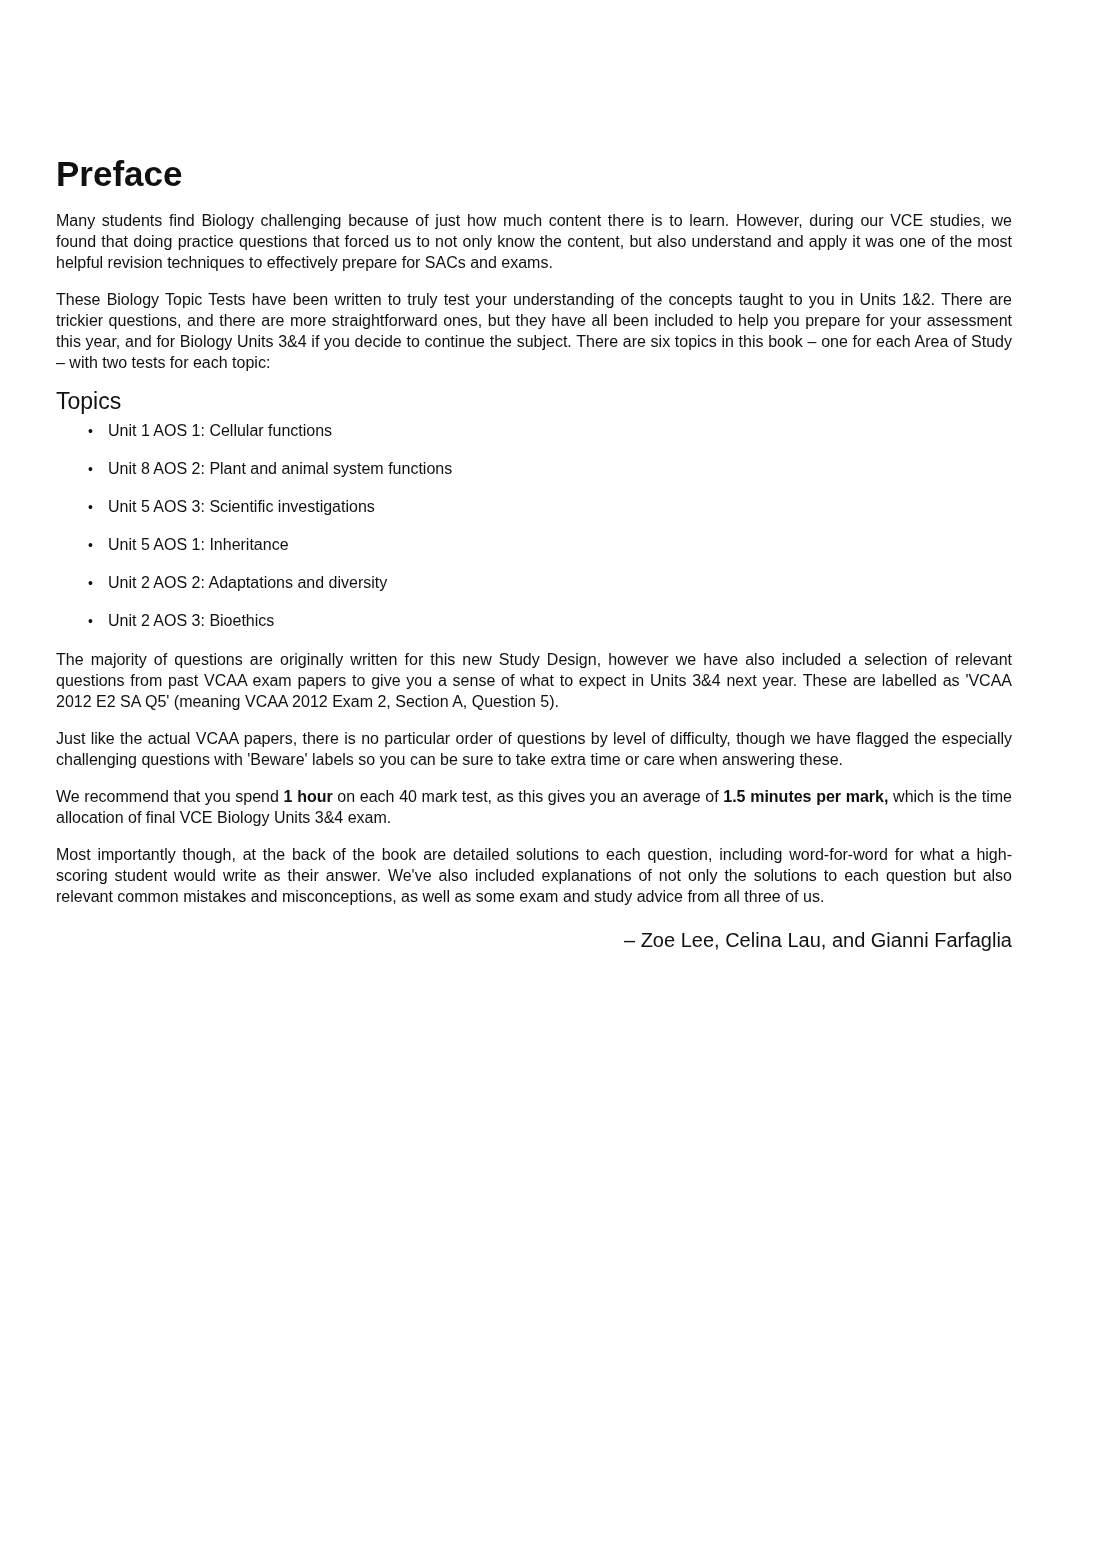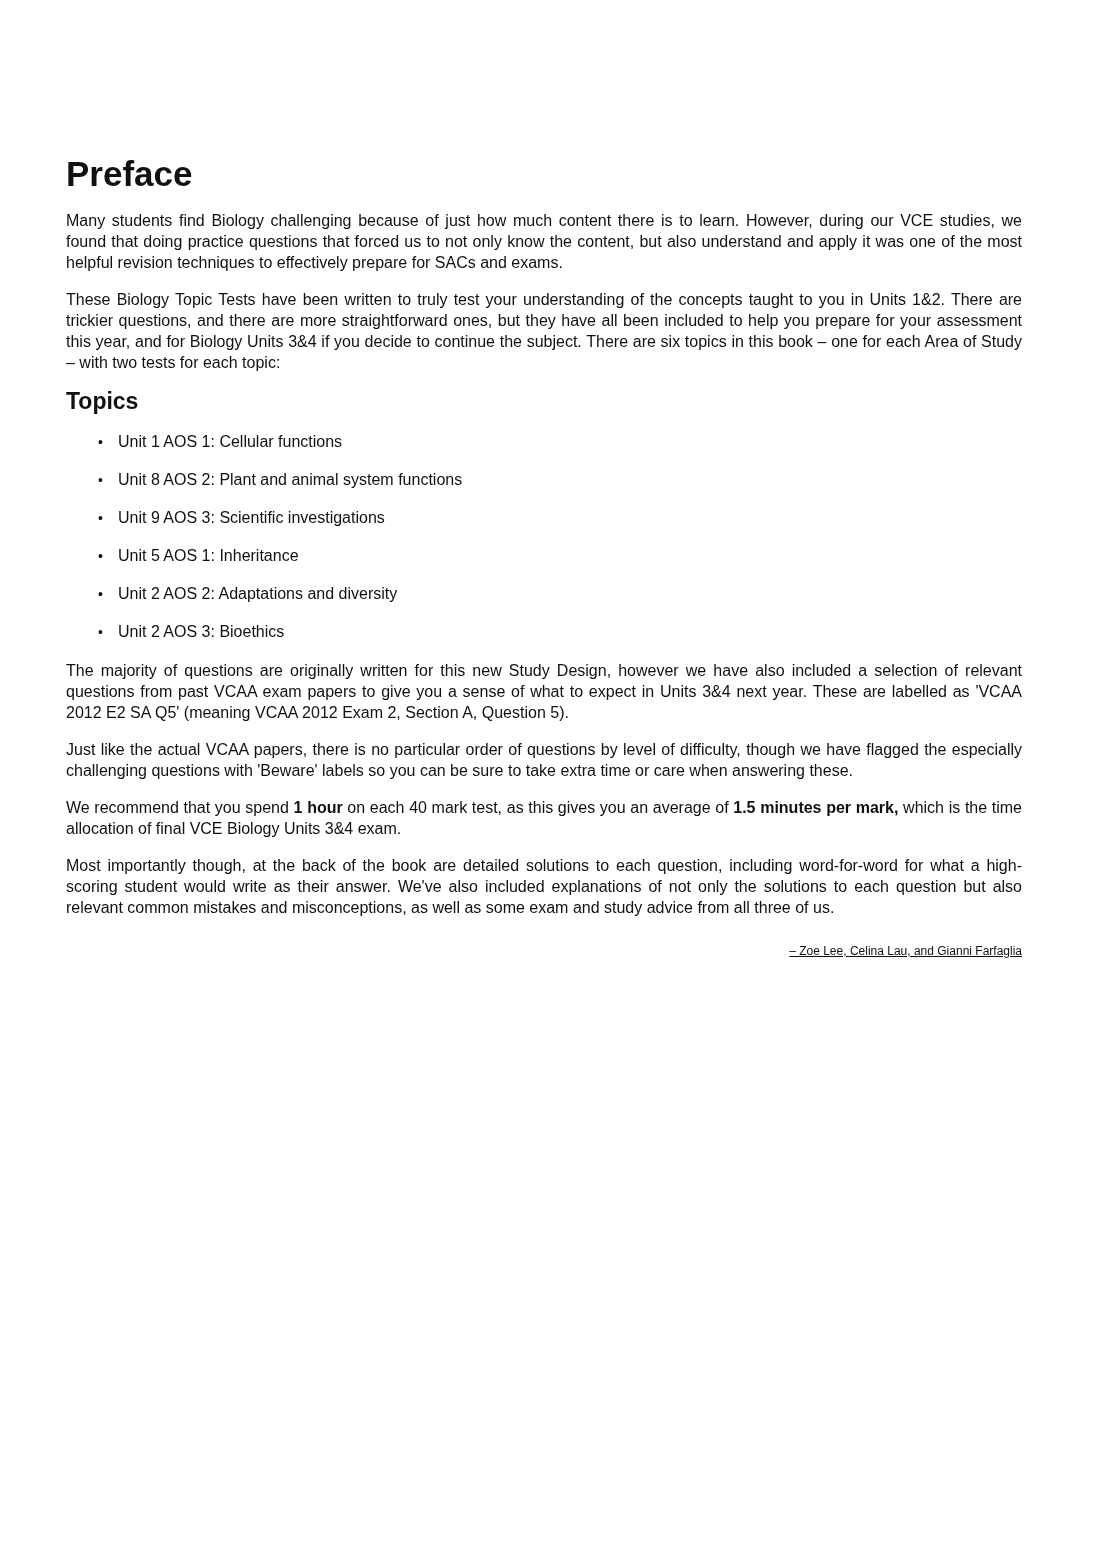--- a/index.html
+++ b/index.html
@@ -16,36 +16,36 @@
   }
   .page {
     position: relative;
     width: 1100px;
     height: 1556px;
     background: #ffffff;
     overflow: hidden;
   }
   .content {
     position: absolute;
-    left: 66px;
+    left: 56px;
     top: 155px;
     width: 956px;
   }
   h1.doc-title {
     margin: 0 0 17px 0;
     font-size: 35px;
     line-height: 38px;
     font-weight: bold;
     color: #111111;
   }
   h2.section-heading {
-    margin: 0 0 17px 0;
+    margin: 0 0 6px 0;
     font-size: 23px;
     line-height: 25px;
-    font-weight: bold;
+    font-weight: normal;
     color: #111111;
   }
   p.body-text {
     margin: 0 0 16px 0;
     font-size: 16px;
     line-height: 21px;
     text-align: justify;
     color: #111111;
   }
   p.body-text span.i { }
@@ -63,25 +63,24 @@
     align-items: baseline;
   }
   ul.topics-list .bullet {
     font-size: 14px;
     width: 20px;
     flex: 0 0 20px;
     color: #111111;
   }
   p.signoff {
     margin: 23px 0 0 0;
-    font-size: 12px;
+    font-size: 20px;
     line-height: 21px;
     text-align: right;
     color: #111111;
-    text-decoration: underline;
   }
 </style>
 </head>
 <body>
 
 <div class="page">
   <div class="content">
 
     <h1 class="doc-title">Preface</h1>
 
@@ -96,21 +95,21 @@
         <li>
           <span class="bullet">•</span>
           <span>Unit 1 AOS 1: Cellular functions</span>
         </li>
         <li>
           <span class="bullet">•</span>
           <span>Unit 8 AOS 2: Plant and animal system functions</span>
         </li>
         <li>
           <span class="bullet">•</span>
-          <span>Unit 9 AOS 3: Scientific investigations</span>
+          <span>Unit 5 AOS 3: Scientific investigations</span>
         </li>
         <li>
           <span class="bullet">•</span>
           <span>Unit 5 AOS 1: Inheritance</span>
         </li>
         <li>
           <span class="bullet">•</span>
           <span>Unit 2 AOS 2: Adaptations and diversity</span>
         </li>
         <li>

